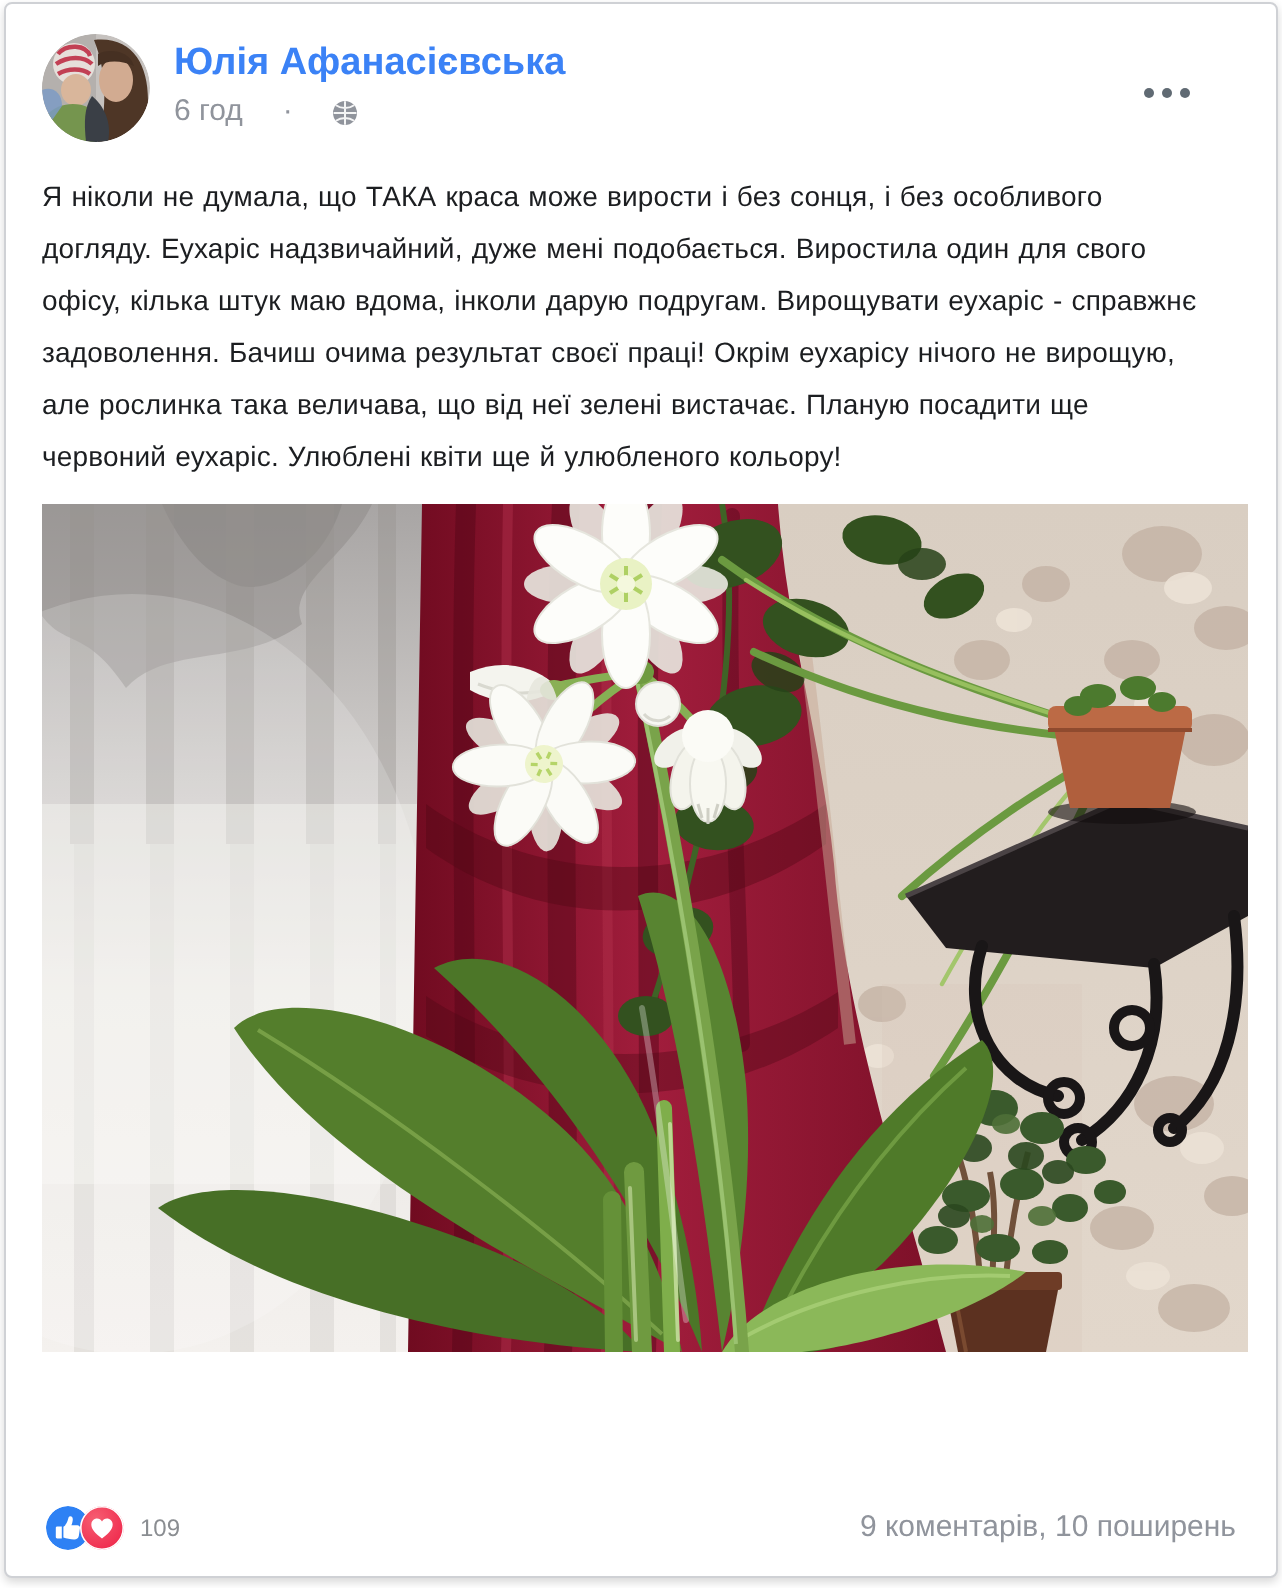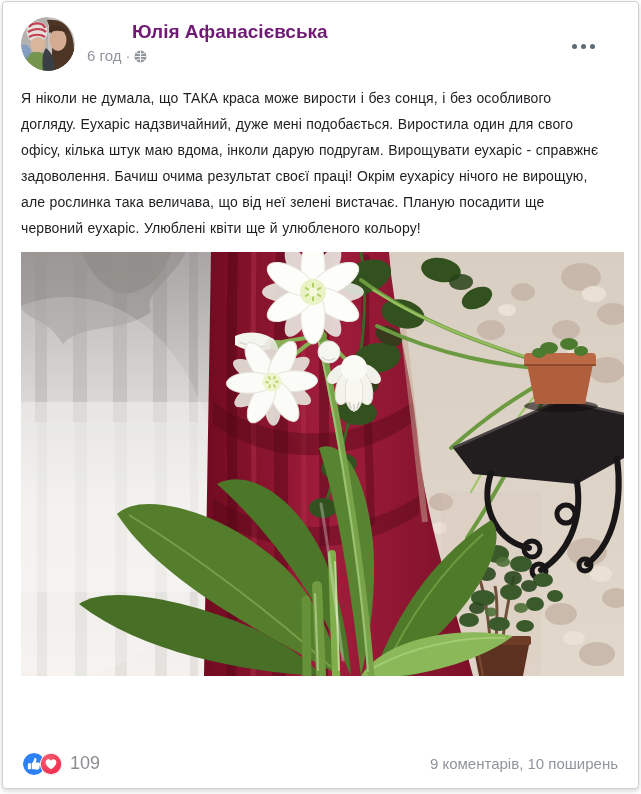--- a/index.html
+++ b/index.html
@@ -4,36 +4,36 @@
 <style>
   html,body{margin:0;padding:0;background:#fff;}
   body{width:641px;height:794px;overflow:hidden;font-family:"Liberation Sans","DejaVu Sans",sans-serif;position:relative;}
   .card{position:absolute;left:2px;top:1px;width:635px;height:786px;background:#fff;
         border:1px solid #cfd1d5;border-radius:4px;box-shadow:0 2px 5px rgba(0,0,0,.16);
         display:flex;flex-direction:column;}
   
   .header{position:relative;padding:15px 18px 6px 18px;display:flex;align-items:flex-start;}
   .avatar{width:54px;height:54px;border-radius:50%;overflow:hidden;flex:0 0 auto;cursor:pointer;}
   .hmeta{margin-left:12px;padding-top:3px;}
-  .name{font-size:19px;font-weight:bold;color:#701a75;line-height:24px;cursor:pointer;margin-left:45px;}
-  .sub{margin-top:4px;display:flex;align-items:center;gap:4px;color:#90949c;font-size:15px;line-height:16px;}
+  .name{font-size:19px;font-weight:bold;color:#3b82f6;line-height:24px;cursor:pointer;}
+  .sub{margin-top:4px;display:flex;align-items:center;gap:20px;color:#90949c;font-size:15px;line-height:16px;}
   .sep-dot{color:#90949c;font-size:15px;}
   .menu-dots{position:absolute;right:41px;top:36px;display:flex;gap:4px;padding:6px 2px;cursor:pointer;}
   .menu-dots i{width:5px;height:5px;border-radius:50%;background:#606a73;display:block;}
   
   .post-text{padding:8px 30px 0 18px;font-size:14px;line-height:26px;color:#1c1e21;
              letter-spacing:.1px;word-spacing:.5px;}
   
   .photo-wrap{margin:11px 18px 0 18px;line-height:0;cursor:pointer;}
   
   .footer{display:flex;align-items:center;padding:0 20px;height:49px;margin-top:auto;}
   .reactions{display:flex;align-items:center;}
   .rx{width:22px;height:22px;border-radius:50%;display:block;}
   .rx.love{margin-left:-5px;position:relative;z-index:2;}
-  .rx-count{margin-left:8px;font-size:18px;color:#8a8d91;}
+  .rx-count{margin-left:8px;font-size:12px;color:#8a8d91;}
   .meta-right{margin-left:auto;font-size:15px;color:#90949c;cursor:pointer;}
 </style>
 </head>
 <body>
 
 <div class="card">
 
   <div class="header">
     <div class="avatar">
       <svg width="54" height="54" viewBox="0 0 54 54">

